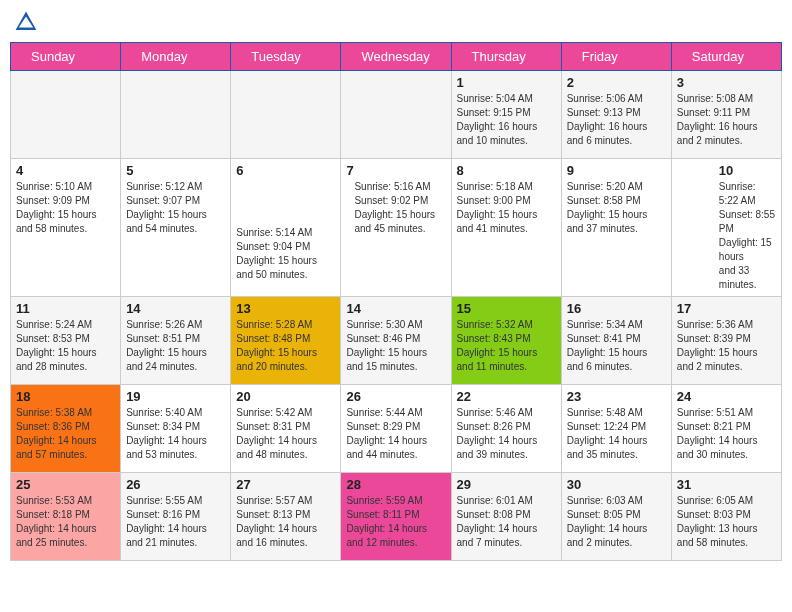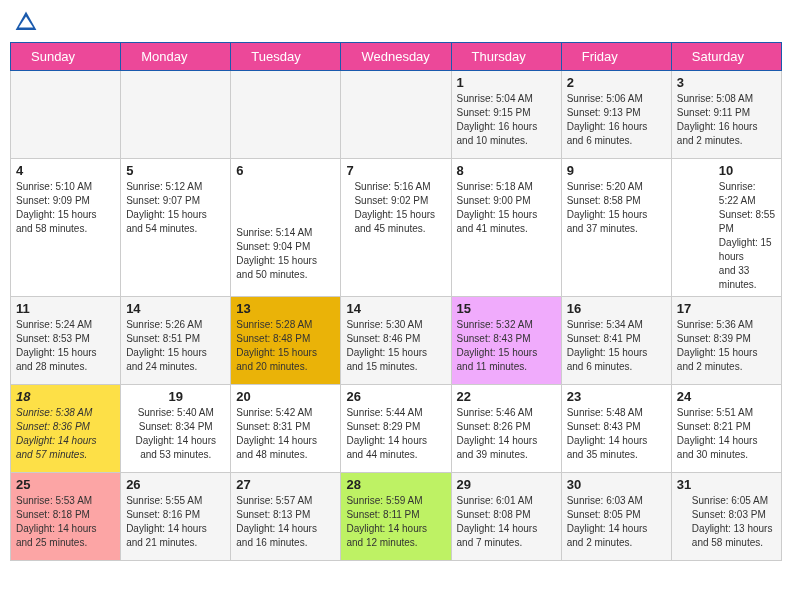--- a/index.html
+++ b/index.html
@@ -214,21 +214,21 @@
 Daylight: 15 hours
 and 20 minutes.</div>
         </td>
         <td style="background-color: rgb(245, 245, 245);">
           <span class="day-num">14</span>
           <div class="day-info" style="white-space: pre-line;">Sunrise: 5:30 AM
 Sunset: 8:46 PM
 Daylight: 15 hours
 and 15 minutes.</div>
         </td>
-        <td style="background-color: #f0abfc;">
+        <td style="background-color: #84cc16;">
           <span class="day-num">15</span>
           <div class="day-info" style="white-space: pre-line;">Sunrise: 5:32 AM
 Sunset: 8:43 PM
 Daylight: 15 hours
 and 11 minutes.</div>
         </td>
         <td style="background-color: rgb(245, 245, 245);">
           <span class="day-num">16</span>
           <div class="day-info" style="white-space: pre-line;">Sunrise: 5:34 AM
 Sunset: 8:41 PM
@@ -237,28 +237,28 @@
         </td>
         <td style="background-color: rgb(245, 245, 245);">
           <span class="day-num">17</span>
           <div class="day-info" style="white-space: pre-line;">Sunrise: 5:36 AM
 Sunset: 8:39 PM
 Daylight: 15 hours
 and 2 minutes.</div>
         </td>
       </tr>
       <tr>
-        <td style="background-color: #fde047; font-style: italic;">
+        <td style="background-color: #f97316;">
           <span class="day-num">18</span>
           <div class="day-info" style="white-space: pre-line;">Sunrise: 5:38 AM
 Sunset: 8:36 PM
 Daylight: 14 hours
 and 57 minutes.</div>
         </td>
-        <td style="background-color: rgb(255, 255, 255); text-align: center;">
+        <td style="background-color: rgb(255, 255, 255);">
           <span class="day-num">19</span>
           <div class="day-info" style="white-space: pre-line;">Sunrise: 5:40 AM
 Sunset: 8:34 PM
 Daylight: 14 hours
 and 53 minutes.</div>
         </td>
         <td style="background-color: rgb(255, 255, 255);">
           <span class="day-num">20</span>
           <div class="day-info" style="white-space: pre-line;">Sunrise: 5:42 AM
 Sunset: 8:31 PM
@@ -275,21 +275,21 @@
         <td style="background-color: rgb(255, 255, 255);">
           <span class="day-num">22</span>
           <div class="day-info" style="white-space: pre-line;">Sunrise: 5:46 AM
 Sunset: 8:26 PM
 Daylight: 14 hours
 and 39 minutes.</div>
         </td>
         <td style="background-color: rgb(255, 255, 255);">
           <span class="day-num">23</span>
           <div class="day-info" style="white-space: pre-line;">Sunrise: 5:48 AM
-Sunset: 8:43 PM
+Sunset: 12:24 PM
 Daylight: 14 hours
 and 35 minutes.</div>
         </td>
         <td style="background-color: rgb(255, 255, 255);">
           <span class="day-num">24</span>
           <div class="day-info" style="white-space: pre-line;">Sunrise: 5:51 AM
 Sunset: 8:21 PM
 Daylight: 14 hours
 and 30 minutes.</div>
         </td>
@@ -309,21 +309,21 @@
 Daylight: 14 hours
 and 21 minutes.</div>
         </td>
         <td style="background-color: rgb(245, 245, 245);">
           <span class="day-num">27</span>
           <div class="day-info" style="white-space: pre-line;">Sunrise: 5:57 AM
 Sunset: 8:13 PM
 Daylight: 14 hours
 and 16 minutes.</div>
         </td>
-        <td style="background-color: #bef264;">
+        <td style="background-color: #ec4899;">
           <span class="day-num">28</span>
           <div class="day-info" style="white-space: pre-line;">Sunrise: 5:59 AM
 Sunset: 8:11 PM
 Daylight: 14 hours
 and 12 minutes.</div>
         </td>
         <td style="background-color: rgb(245, 245, 245);">
           <span class="day-num">29</span>
           <div class="day-info" style="white-space: pre-line;">Sunrise: 6:01 AM
 Sunset: 8:08 PM
@@ -332,20 +332,20 @@
         </td>
         <td style="background-color: rgb(245, 245, 245);">
           <span class="day-num">30</span>
           <div class="day-info" style="white-space: pre-line;">Sunrise: 6:03 AM
 Sunset: 8:05 PM
 Daylight: 14 hours
 and 2 minutes.</div>
         </td>
         <td style="background-color: rgb(245, 245, 245);">
           <span class="day-num">31</span>
-          <div class="day-info" style="white-space: pre-line; margin-left: 15px;">Sunrise: 6:05 AM
+          <div class="day-info" style="white-space: pre-line;">Sunrise: 6:05 AM
 Sunset: 8:03 PM
 Daylight: 13 hours
 and 58 minutes.</div>
         </td>
       </tr>
     </tbody>
 </table>
 
 </body></html>

